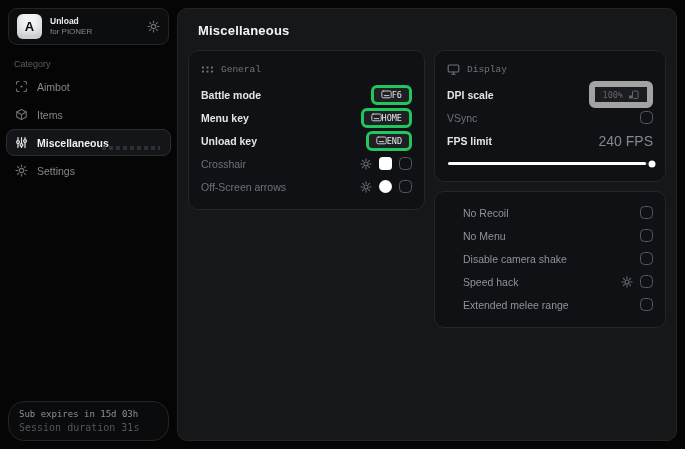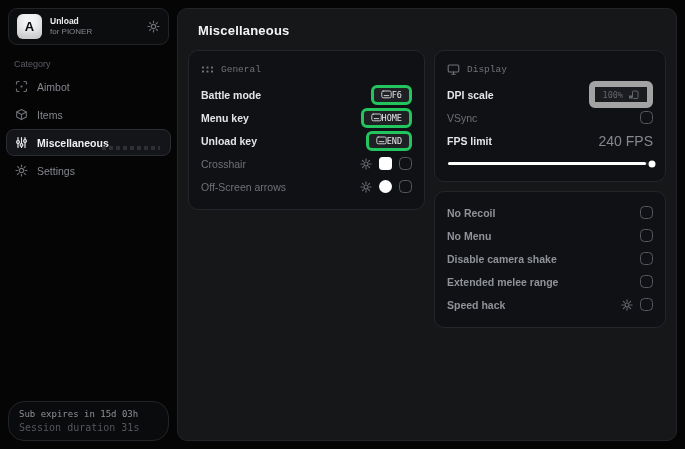--- a/index.html
+++ b/index.html
@@ -32,21 +32,21 @@
   .page-title { font-size:13px; font-weight:bold; color:#f3f4f5; margin:2px 0 12px 10px; letter-spacing:.2px; }
   .columns { display:flex; gap:9px; align-items:flex-start; }
   .col-left { width:237px; flex:0 0 237px; }
   .col-right { flex:1; display:flex; flex-direction:column; gap:9px; }
   .card { background:#101114; border:1px solid #25262b; border-radius:10px; padding:9px 12px 11px 12px; }
   .card-header { display:flex; align-items:center; gap:7px; font-family:Liberation Mono, monospace; font-size:9.5px; color:#6f7277; margin:3px 0 7px 0; }
   .card-header .hd-ic { color:#6f7277; display:flex; }
   .row { display:flex; align-items:center; height:23px; }
   .row-label { font-size:10.5px; font-weight:bold; color:#e3e4e6; flex:1; }
   .row-label.dim { color:#6e7177; font-weight:normal; }
-  .row-label.mid { color:#8f9298; font-weight:bold; }
+  .row-label.mid { color:#8f9298; font-weight:normal;margin-left:16px; }
   .controls { display:flex; align-items:center; gap:7px; }
 
   .kbd-badge { display:flex; align-items:center; background:#1e2024; border:3px solid #22c55e; border-radius:6px; padding:2px 7px; font-family:"DejaVu Sans Mono", monospace; font-size:8.5px; color:#e4e5e7; cursor:pointer; }
   .kbd-badge .kb-ic { color:#c9cbce; display:flex; }
   .dpi-badge { display:flex; align-items:center; gap:5px; background:#1b1c20; border:6px solid #a3a3a3; border-radius:6px; padding:2.5px 8px; font-family:"DejaVu Sans Mono", monospace; font-size:8.5px; color:#63666c; cursor:pointer; }
   .checkbox { width:13px; height:13px; border:1.5px solid #55585e; border-radius:4.5px; background:transparent; cursor:pointer; }
   .swatch-square { width:13px; height:13px; border-radius:3.5px; background:#ffffff; cursor:pointer; }
   .swatch-circle { width:13px; height:13px; border-radius:50%; background:#ffffff; cursor:pointer; }
   .mini-gear { color:#6a6d73; display:flex; cursor:pointer; }
   .value-text { font-size:14px; color:#85888e; }
@@ -288,35 +288,35 @@
                 <span class="checkbox"></span>
               </span>
           </div>
           <div class="row">
             <span class="row-label mid">Disable camera shake</span>
             <span class="controls">
                 <span class="checkbox"></span>
               </span>
           </div>
           <div class="row">
-            <span class="row-label mid">Extended melee range</span>
-            <span class="controls">
-                <span class="checkbox"></span>
-              </span>
-          </div>
-          <div class="row">
             <span class="row-label mid">Speed hack</span>
             <span class="controls">
               <span class="mini-gear">
                 <svg width="12" height="12" viewBox="0 0 13 13" fill="none" stroke="currentColor" stroke-width="1.2" stroke-linecap="round">
                   <circle cx="6.5" cy="6.5" r="2.2"></circle>
                   <path d="M6.5 1v1.6M6.5 10.4V12M1 6.5h1.6M10.4 6.5H12M2.6 2.6l1.1 1.1M9.3 9.3l1.1 1.1M10.4 2.6L9.3 3.7M3.7 9.3l-1.1 1.1"></path>
                 </svg>
               </span>
               <span class="checkbox"></span>
             </span>
           </div>
+          <div class="row">
+            <span class="row-label mid">Extended melee range</span>
+            <span class="controls">
+                <span class="checkbox"></span>
+              </span>
+          </div>
         </div>
 
       </div>
     </div>
   </div>
 </div>
 
 </body></html>

